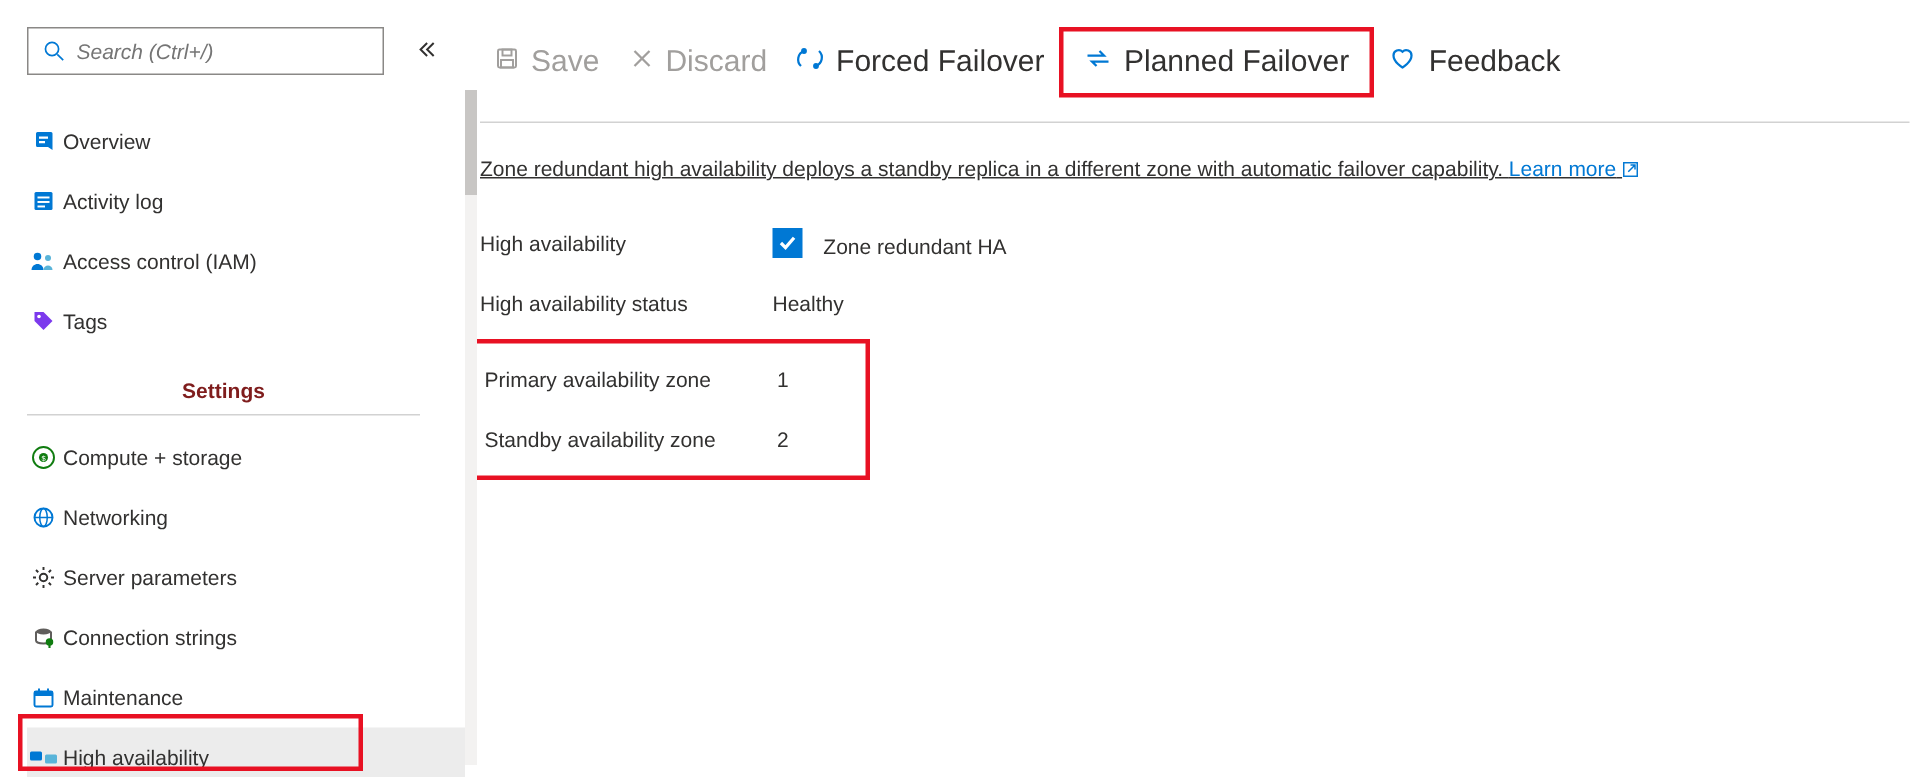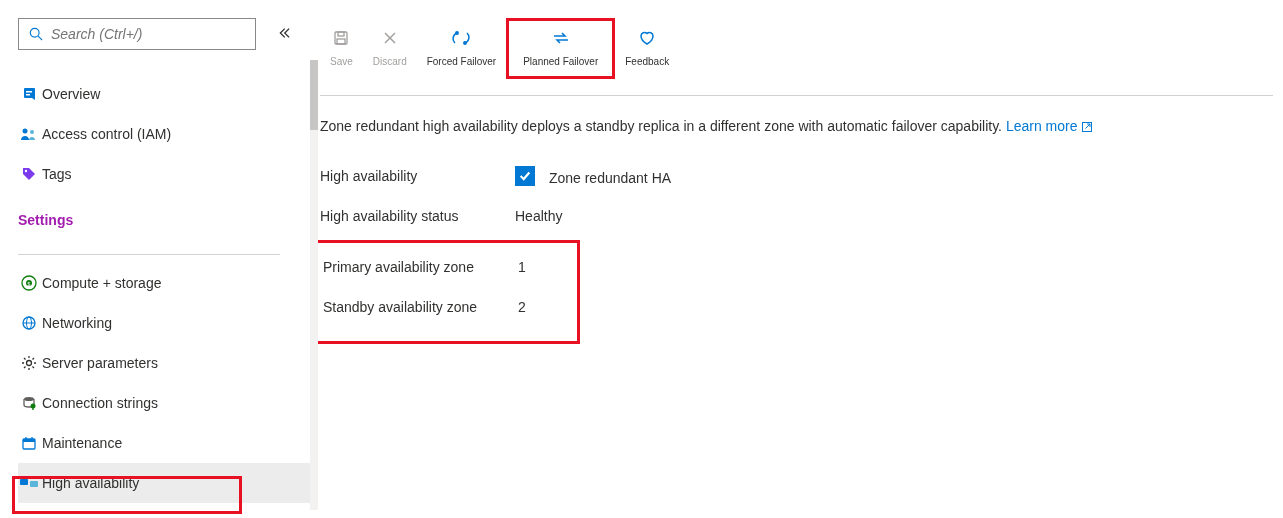--- a/index.html
+++ b/index.html
@@ -71,25 +71,26 @@
       width: 18px;
       height: 18px;
       display: inline-flex;
       align-items: center;
       justify-content: center;
       flex-shrink: 0;
     }
     .section-header {
       font-size: 14px;
       font-weight: 600;
-      color: #a21caf;
+      color: #7f1d1d;
       margin: 18px 0 8px 0;
       border-bottom: 1px solid #d2d2d2;
-      padding-bottom: 26px;
+      padding-bottom: 8px;
       width: 262px;
+      text-align: center;
     }
     .scrollbar-track {
       position: absolute;
       right: 2px;
       top: 60px;
       width: 8px;
       height: 450px;
       background: #f3f2f1;
     }
     .scrollbar-thumb {
@@ -111,35 +112,35 @@
       border-bottom: 1px solid #d2d2d2;
       margin-right: 10px;
     }
     .tb-btn {
       display: flex;
       align-items: center;
       gap: 8px;
       padding: 4px 10px;
       color: #323130;
       cursor: pointer;
-      font-size: 10px;
-      flex-direction: column;
+      font-size: 20px;
     }
     .tb-btn.disabled { color: #a19f9d; }
     .tb-btn.blueicon svg { stroke: #0078d4; }
     .highlight-box {
       border: 3px solid #e81123;
       padding: 5px 4px;
     }
     .content {
       padding-top: 22px;
     }
     .desc {
       color: #323130;
       margin-bottom: 22px;
+      text-decoration: underline;
     }
     .learn-link { color: #0078d4; text-decoration: none; }
     .form-row {
       display: flex;
       align-items: center;
       height: 40px;
     }
     .form-label { width: 195px; color: #323130; }
     .form-value { color: #323130; }
     .checkbox {
@@ -147,21 +148,21 @@
       height: 20px;
       background: #0078d4;
       display: inline-flex;
       align-items: center;
       justify-content: center;
       margin-right: 10px;
     }
     .zones-box {
       border: 3px solid #e81123;
       width: 268px;
-      padding: 4px 0 14px 8px;
+      padding: 4px 0 4px 8px;
       margin-left: -8px;
       margin-top: 4px;
     }
     .zones-box .form-row { height: 40px; }
     .sidebar-highlight {
       position: absolute;
       border: 3px solid #e81123;
       left: 12px;
       top: 476px;
       width: 230px;
@@ -194,20 +195,31 @@
 
     <div class="nav-item">
       <span class="nav-icon">
         <svg width="16" height="16" viewBox="0 0 16 16">
             <path fill="#0078d4" d="M3 2h10a1 1 0 011 1v11l-3-2H4a1 1 0 01-1-1V3a1 1 0 011-1z"></path>
             <rect x="5" y="5" width="6" height="1.5" fill="#fff"></rect>
             <rect x="5" y="8" width="4" height="1.5" fill="#fff"></rect>
           </svg>
       </span>
       <span>Overview</span>
+    </div>
+    <div class="nav-item">
+      <span class="nav-icon">
+        <svg width="16" height="16" viewBox="0 0 16 16">
+            <rect x="2" y="2" width="12" height="12" rx="1" fill="#0078d4"></rect>
+            <rect x="4" y="5" width="8" height="1.3" fill="#fff"></rect>
+            <rect x="4" y="8" width="8" height="1.3" fill="#fff"></rect>
+            <rect x="4" y="11" width="5" height="1.3" fill="#fff"></rect>
+          </svg>
+      </span>
+      <span>Activity log</span>
     </div>
     <div class="nav-item">
       <span class="nav-icon">
         <svg width="18" height="16" viewBox="0 0 18 16">
             <circle cx="5" cy="5" r="2.5" fill="#0078d4"></circle>
             <path d="M1 14c0-2.5 2-4 4-4s4 1.5 4 4" fill="#0078d4"></path>
             <circle cx="12" cy="6" r="2" fill="#59b4d9"></circle>
             <path d="M9 14c0-2 1.5-3 3-3s3 1 3 3" fill="#59b4d9"></path>
           </svg>
       </span>

